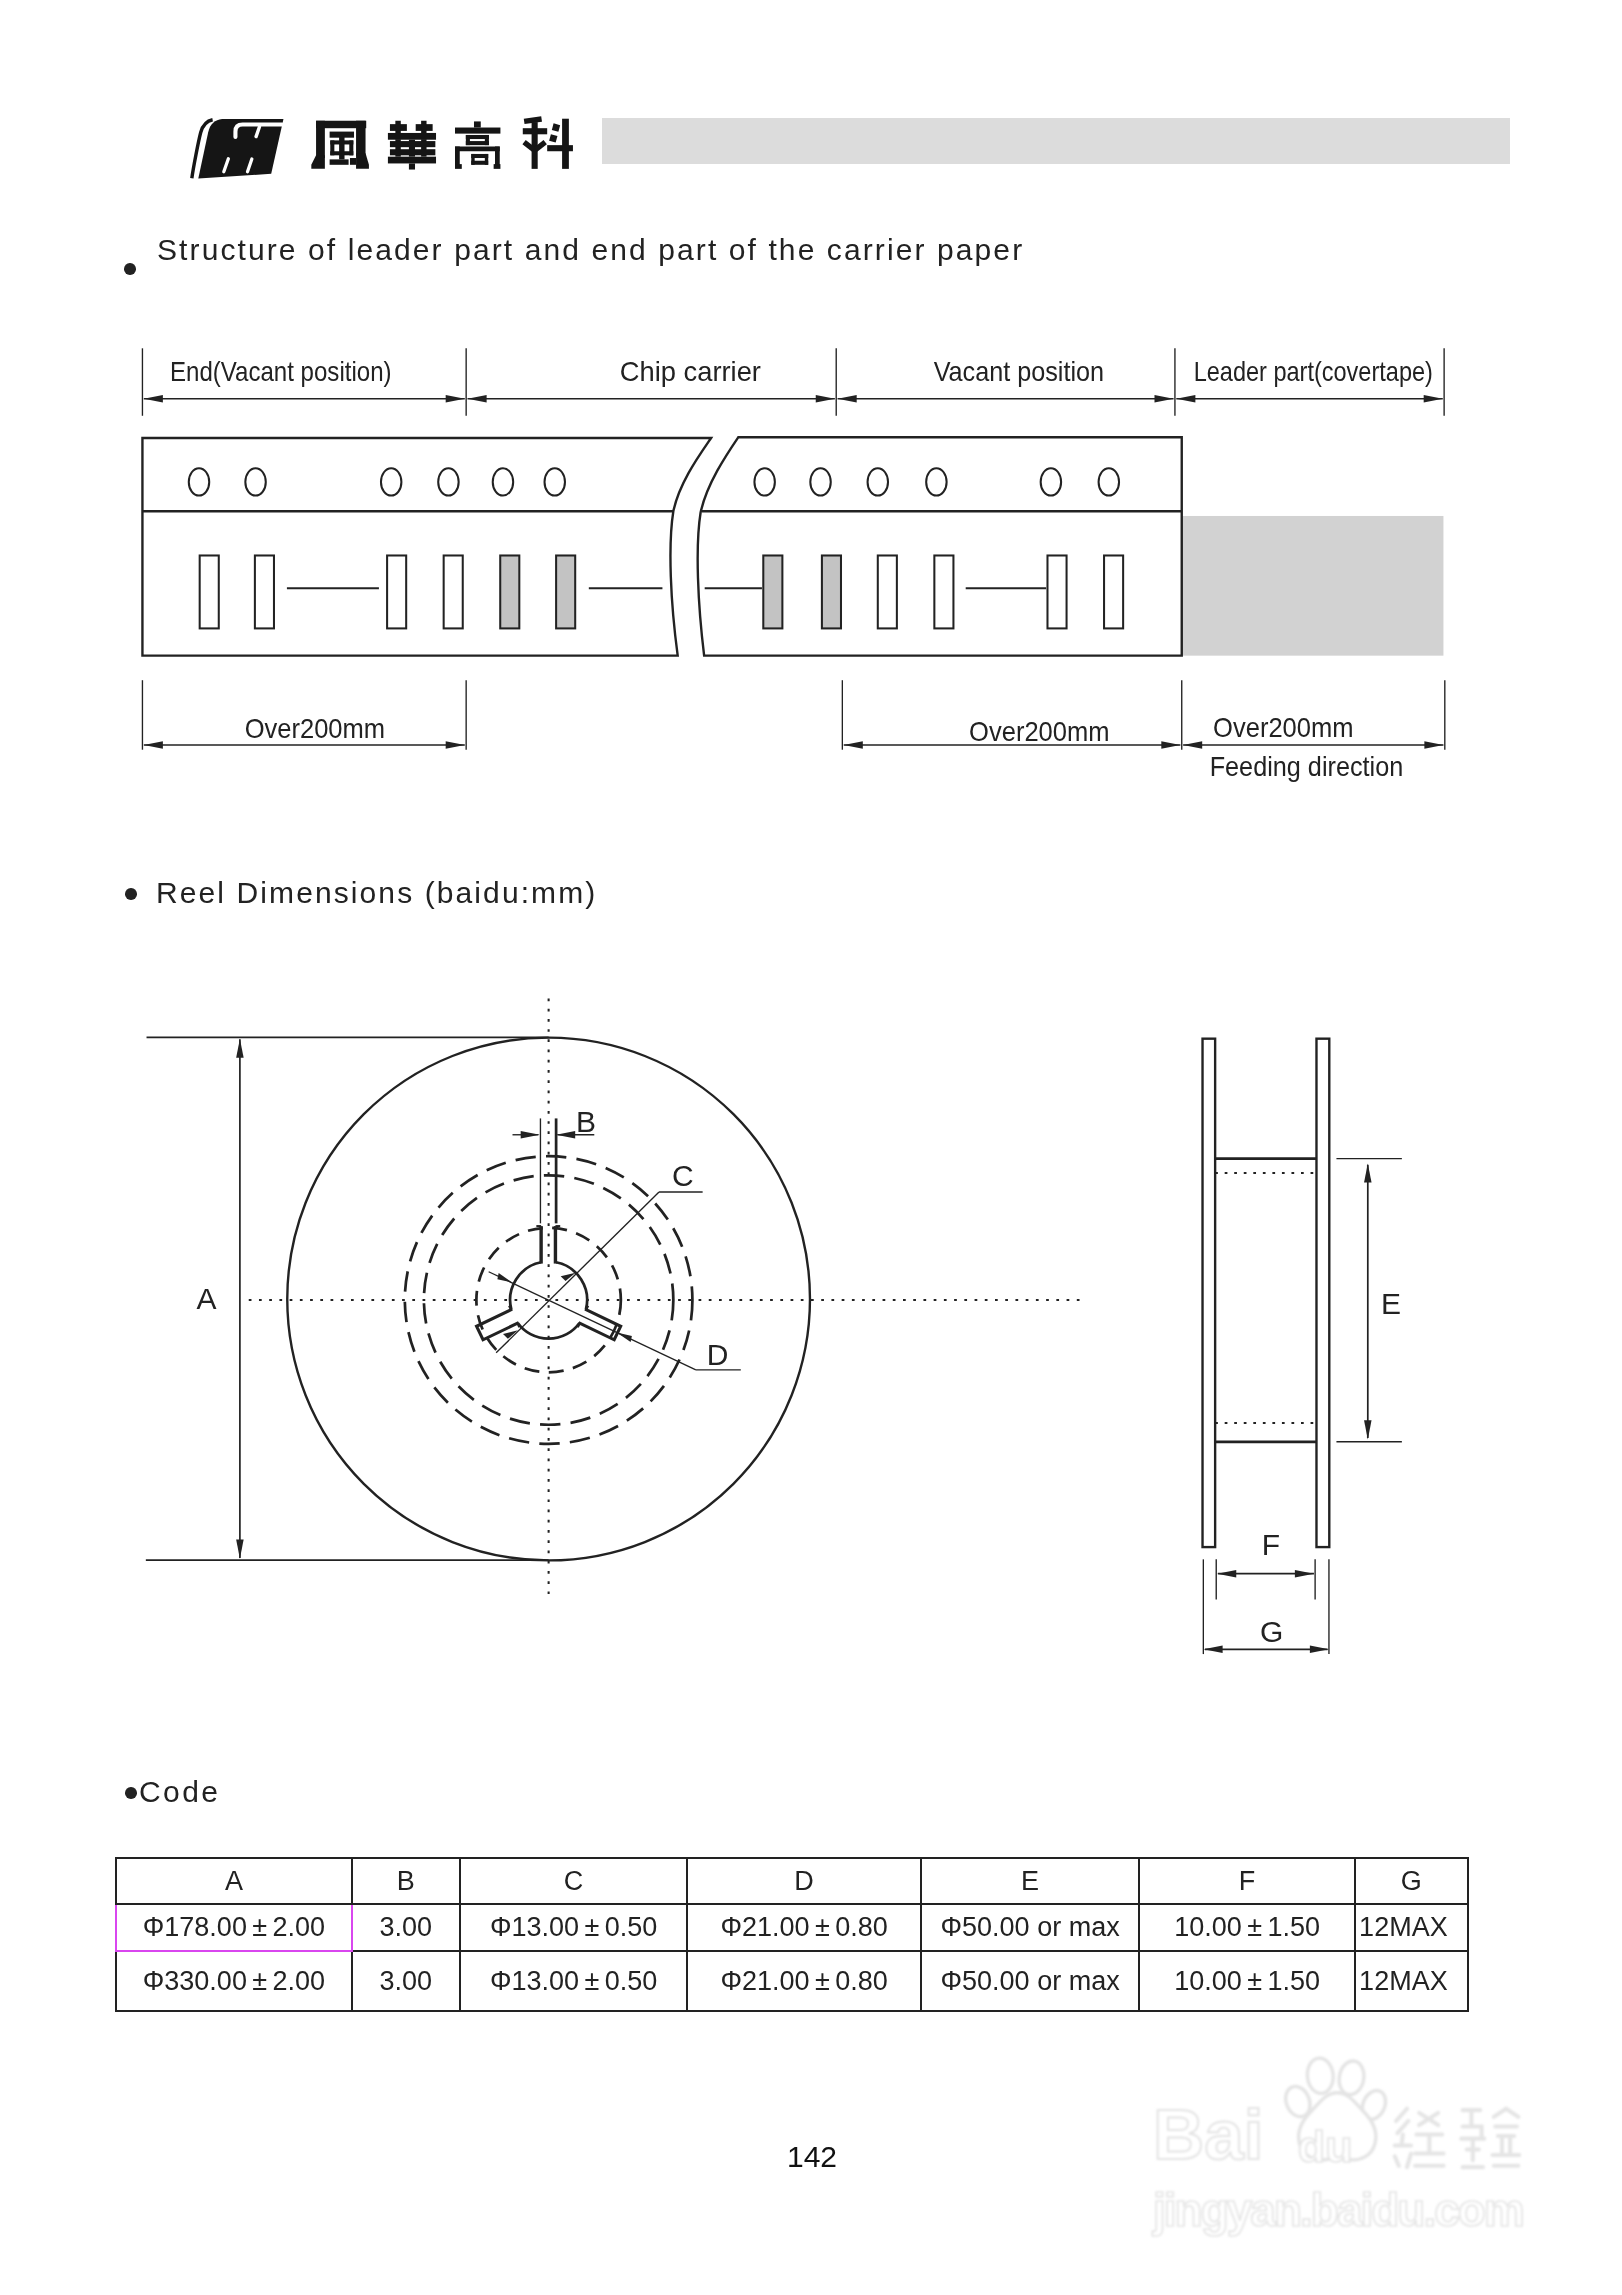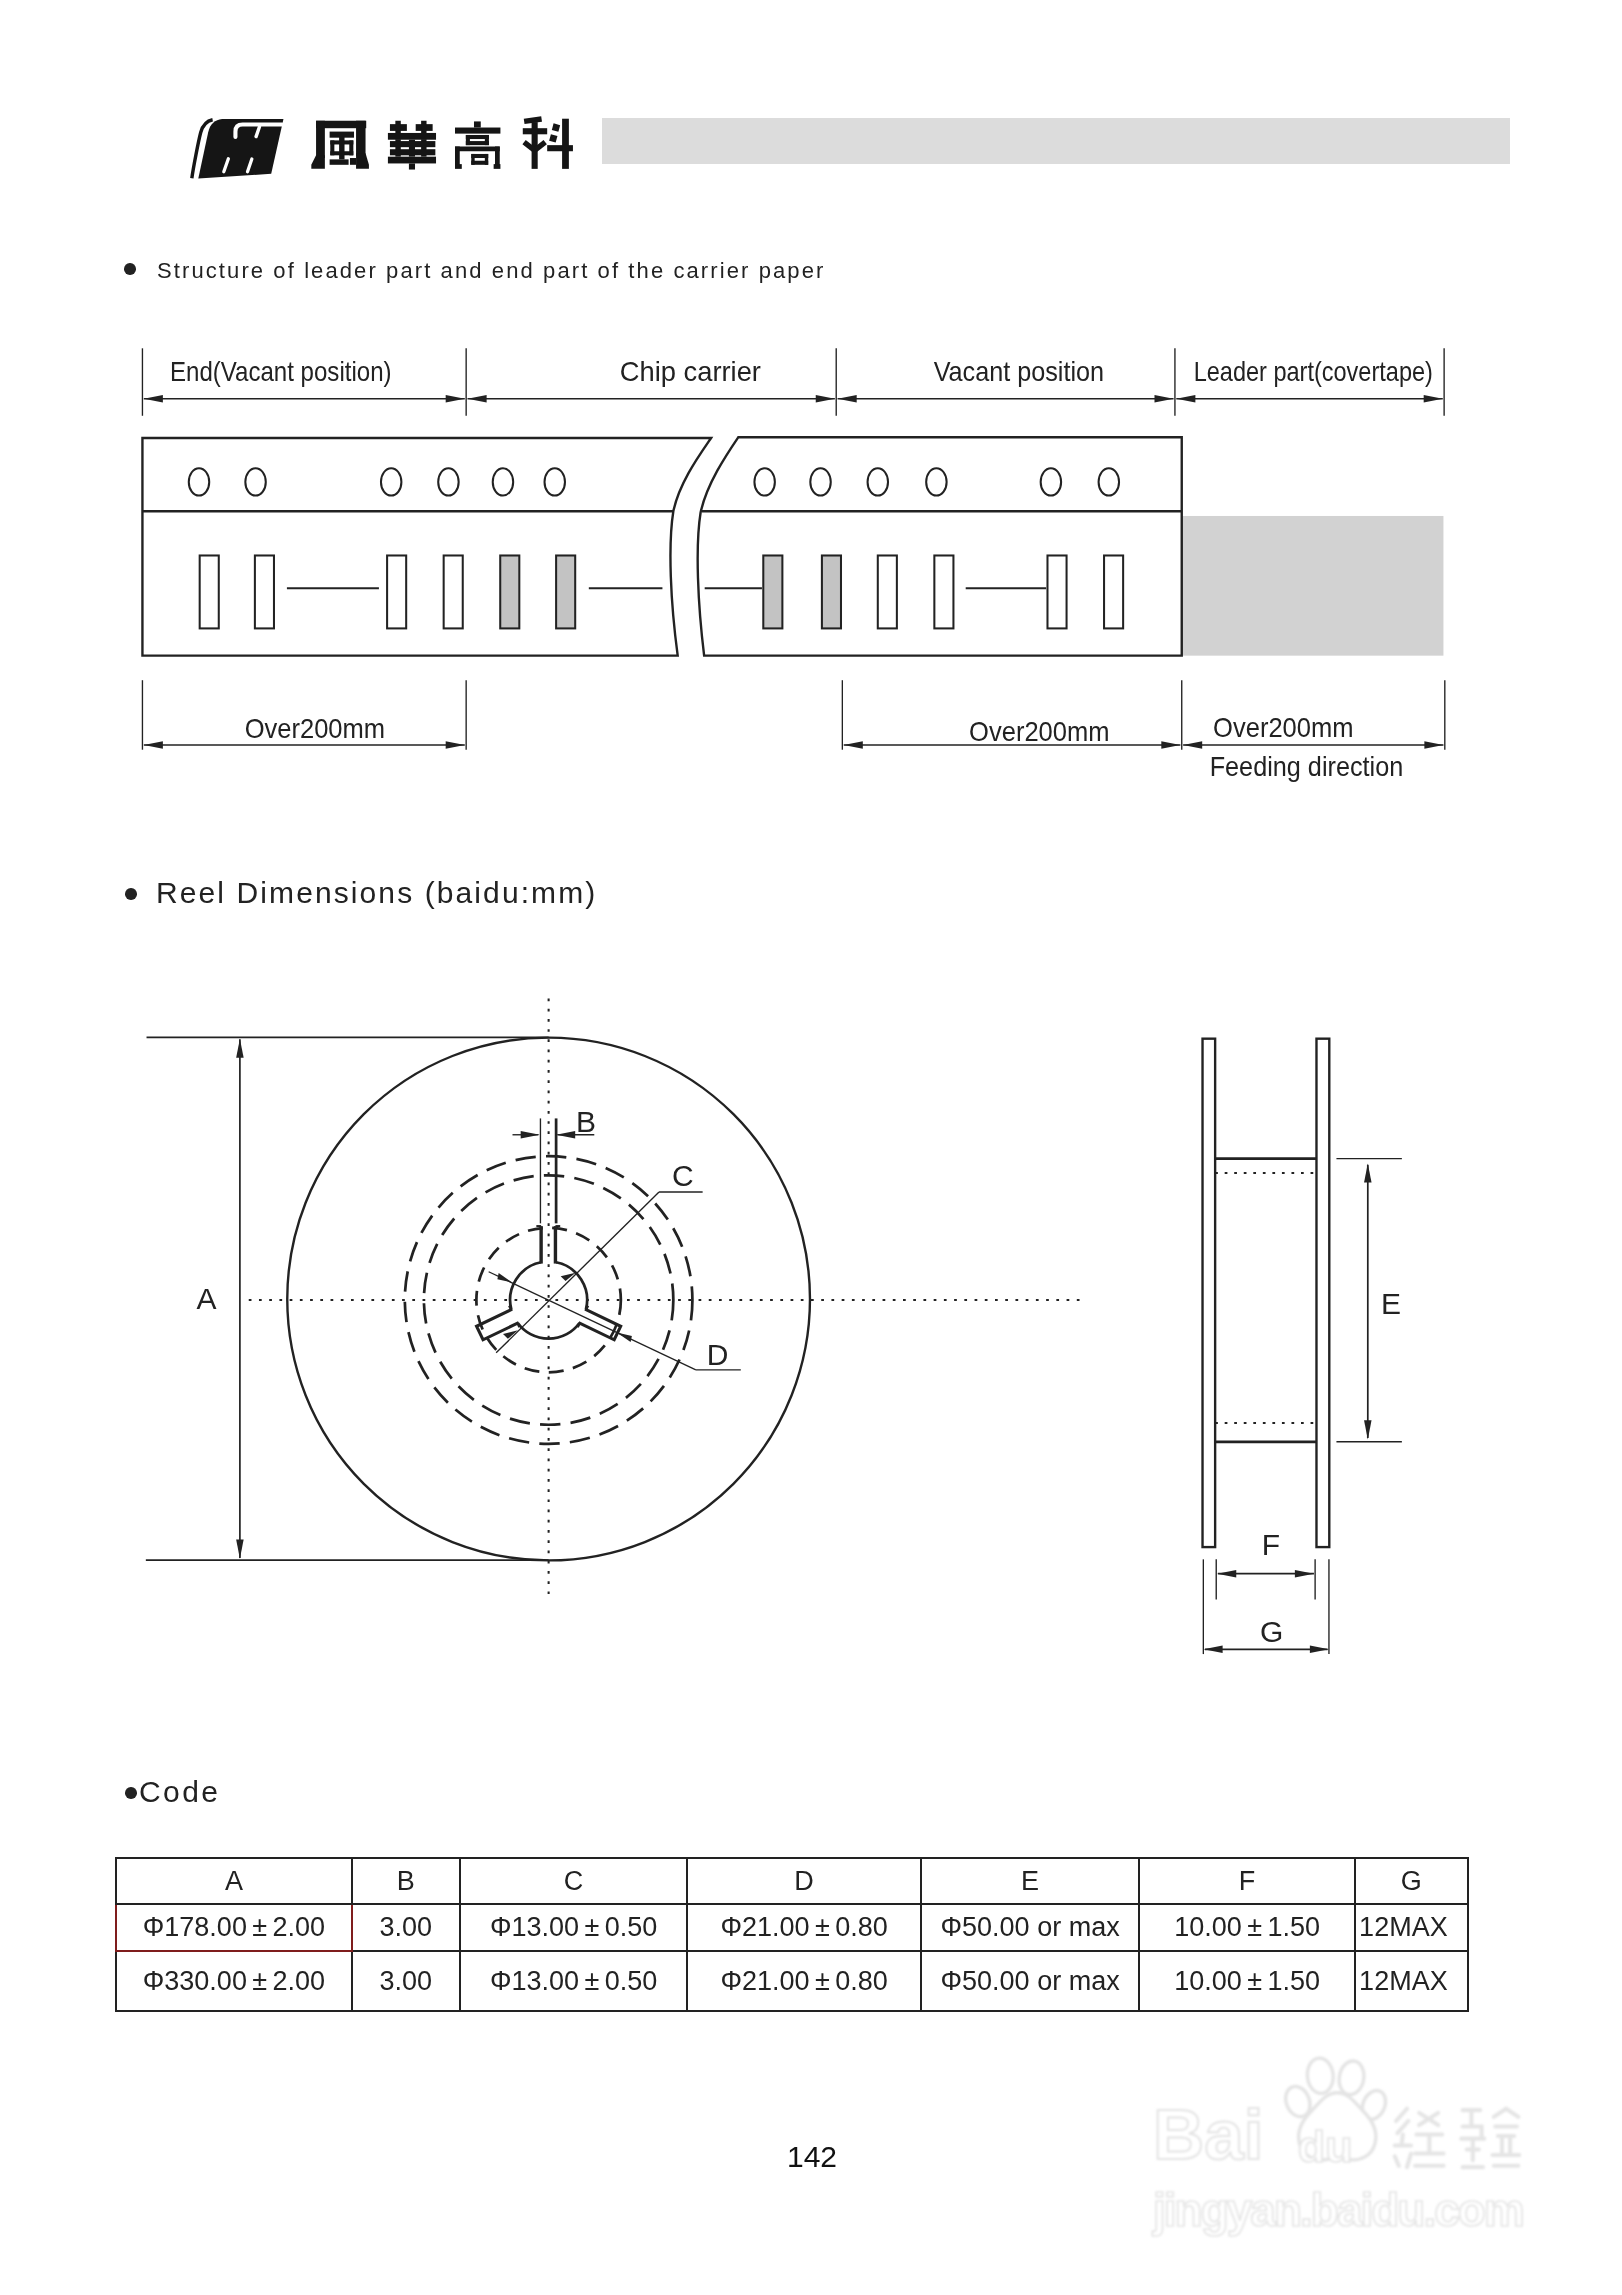--- a/index.html
+++ b/index.html
@@ -84,21 +84,21 @@
     <rect x="353" y="28" width="10" height="10" transform="rotate(15 358 33)"></rect>
     <rect x="349" y="43" width="38" height="9"></rect>
     <rect x="371" y="4" width="10" height="74"></rect>
   </g>
 </svg>
 
 <div class="abs" style="left:602px;top:118px;width:908px;height:46px;background:#dcdcdc;"></div>
 
 <div class="abs" style="left:124px;top:263px;width:11.6px;height:11.6px;border-radius:50%;background:#222;"></div>
 
-<div class="abs" style="left:157px;top:258px;font-size:22px;letter-spacing:2.1px;white-space:nowrap;">Structure of leader part and end part of the carrier paper</div>
+<div class="abs" style="left:157px;top:233px;font-size:30px;letter-spacing:2.1px;white-space:nowrap;">Structure of leader part and end part of the carrier paper</div>
 
 <svg class="abs" style="left:0px;top:0px;" width="1622" height="852" viewBox="0 0 2380 1250">
   <g stroke="#222" fill="none">
 
     <g stroke-width="2">
       <line x1="209" y1="511" x2="209" y2="610"></line>
       <line x1="684" y1="511" x2="684" y2="610"></line>
       <line x1="1227" y1="511" x2="1227" y2="610"></line>
       <line x1="1724" y1="511" x2="1724" y2="610"></line>
       <line x1="2119" y1="511" x2="2119" y2="610"></line>
@@ -354,21 +354,21 @@
       <tr style="height:46px;">
     <td style="border:2px solid #222;width:237px;text-align:center;">A</td>
     <td style="border:2px solid #222;width:106px;text-align:center;">B</td>
     <td style="border:2px solid #222;width:229px;text-align:center;">C</td>
     <td style="border:2px solid #222;width:235px;text-align:center;">D</td>
     <td style="border:2px solid #222;width:220px;text-align:center;">E</td>
     <td style="border:2px solid #222;width:217px;text-align:center;">F</td>
     <td style="border:2px solid #222;width:110px;text-align:center;">G</td>
   </tr>
   <tr style="height:47px;">
-    <td style="border:2px solid #7f1d1d;text-align:center;">Φ178.00 ± 2.00</td>
+    <td style="border:2px solid #d946ef;text-align:center;">Φ178.00 ± 2.00</td>
     <td style="border:2px solid #222;text-align:center;">3.00</td>
     <td style="border:2px solid #222;text-align:center;">Φ13.00 ± 0.50</td>
     <td style="border:2px solid #222;text-align:center;">Φ21.00 ± 0.80</td>
     <td style="border:2px solid #222;text-align:center;">Φ50.00 or max</td>
     <td style="border:2px solid #222;text-align:center;">10.00 ± 1.50</td>
     <td style="border:2px solid #222;text-align:left;padding-left:3.4px;">12MAX</td>
   </tr>
   <tr style="height:60px;">
     <td style="border:2px solid #222;text-align:center;">Φ330.00 ± 2.00</td>
     <td style="border:2px solid #222;text-align:center;">3.00</td>

